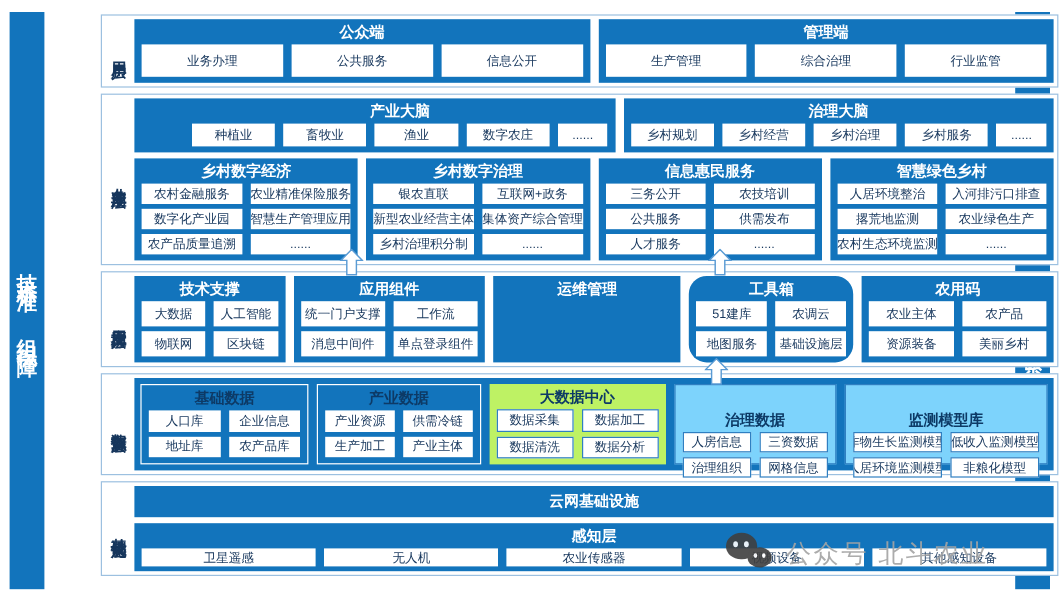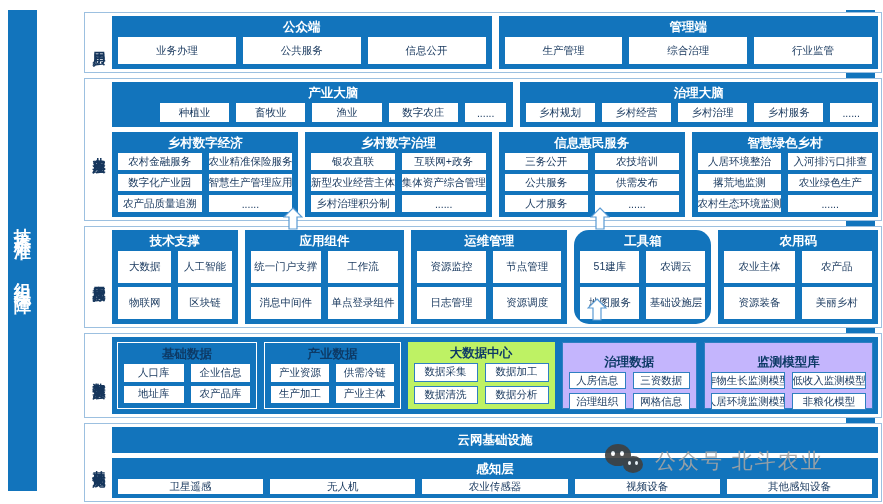--- a/index.html
+++ b/index.html
@@ -14,21 +14,21 @@
   .row{border:1px solid #9cc0e0;background:#fff;padding:3px;display:flex;gap:2px;box-sizing:border-box;}
   .row-label{flex:0 0 22px;display:flex;align-items:center;justify-content:center;}
   .row-label span{writing-mode:vertical-lr;text-orientation:upright;font-weight:bold;
             color:#16365c;font-size:13px;letter-spacing:1px;line-height:1;}
   .row-body{flex:1;display:flex;flex-direction:column;gap:5px;min-width:0;}
   .row-body.band{background:#1274bc;padding:5px;}
   .sub-row{display:flex;gap:7px;flex:1;min-height:0;}
   .group{display:flex;flex-direction:column;min-width:0;box-sizing:border-box;}
   .g-blue{background:#1274bc;padding:2px 6px 5px;}
   .g-outline{border:1px solid #fff;background:transparent;padding:2px 6px 5px;}
-  .g-white{border:1px solid #2f7fc1;background:#c4b5fd;padding:10px 6px 5px;}
+  .g-white{border:1px solid #2f7fc1;background:#7dd3fc;padding:20px 6px 5px;}
   .g-plain{background:#bef264;padding:2px 6px 5px;}
   .g-bar{background:#1274bc;align-items:center;justify-content:center;}
   .group-title{font-weight:bold;font-size:12.5px;text-align:center;height:19px;line-height:19px;
             flex:0 0 auto;white-space:nowrap;overflow:hidden;}
   .g-blue .group-title,.g-bar .group-title{color:#fff;}
   .g-outline .group-title,.g-white .group-title,.g-plain .group-title{color:#0d3a66;}
   .leaf-grid{flex:1;display:grid;gap:4px 7px;min-height:0;}
   .leaf{background:#fff;color:#16365c;font-size:10.5px;display:flex;align-items:center;
             justify-content:center;white-space:nowrap;overflow:hidden;min-height:15px;}
   .g-white .leaf,.g-plain .leaf{border:1px solid #2f7fc1;}
@@ -151,21 +151,21 @@
                 <div class="leaf">入河排污口排查</div>
                 <div class="leaf">撂荒地监测</div>
                 <div class="leaf">农业绿色生产</div>
                 <div class="leaf">农村生态环境监测</div>
                 <div class="leaf">......</div>
               </div>
             </div>
           </div>
         </div>
       </div>
-      <div class="row" style="height: 102px;">
+      <div class="row" style="height: 80px;">
         <div class="row-label">
           <span>应用支撑层</span>
         </div>
         <div class="row-body">
           <div class="sub-row">
             <div class="group g-blue" style="flex: 1 1 0%;">
               <div class="group-title">技术支撑</div>
               <div class="leaf-grid" style="grid-template-columns: repeat(2, 1fr);">
                 <div class="leaf">大数据</div>
                 <div class="leaf">人工智能</div>
@@ -177,26 +177,20 @@
               <div class="group-title">应用组件</div>
               <div class="leaf-grid" style="grid-template-columns: repeat(2, 1fr);">
                 <div class="leaf">统一门户支撑</div>
                 <div class="leaf">工作流</div>
                 <div class="leaf">消息中间件</div>
                 <div class="leaf">单点登录组件</div>
               </div>
             </div>
             <div class="group g-blue" style="flex: 1.27 1 0%;">
               <div class="group-title">运维管理</div>
-              <div class="leaf-grid" style="grid-template-columns: repeat(2, 1fr);">
-                <div class="leaf">资源监控</div>
-                <div class="leaf">节点管理</div>
-                <div class="leaf">日志管理</div>
-                <div class="leaf">资源调度</div>
-              </div>
             </div>
             <div class="group g-blue" style="flex: 1.1 1 0%; border-radius: 15px;">
               <div class="group-title">工具箱</div>
               <div class="leaf-grid" style="grid-template-columns: repeat(2, 1fr);">
                 <div class="leaf">51建库</div>
                 <div class="leaf">农调云</div>
                 <div class="leaf">地图服务</div>
                 <div class="leaf">基础设施层</div>
               </div>
             </div>

